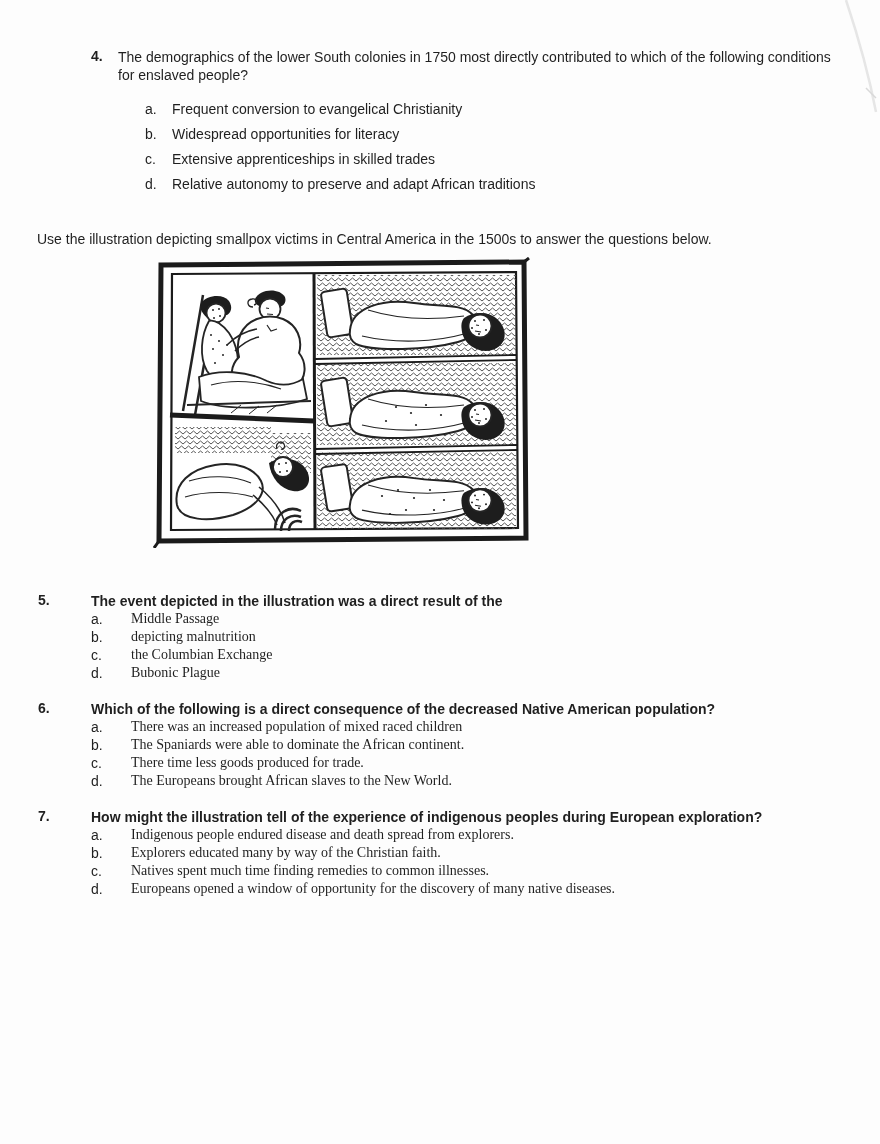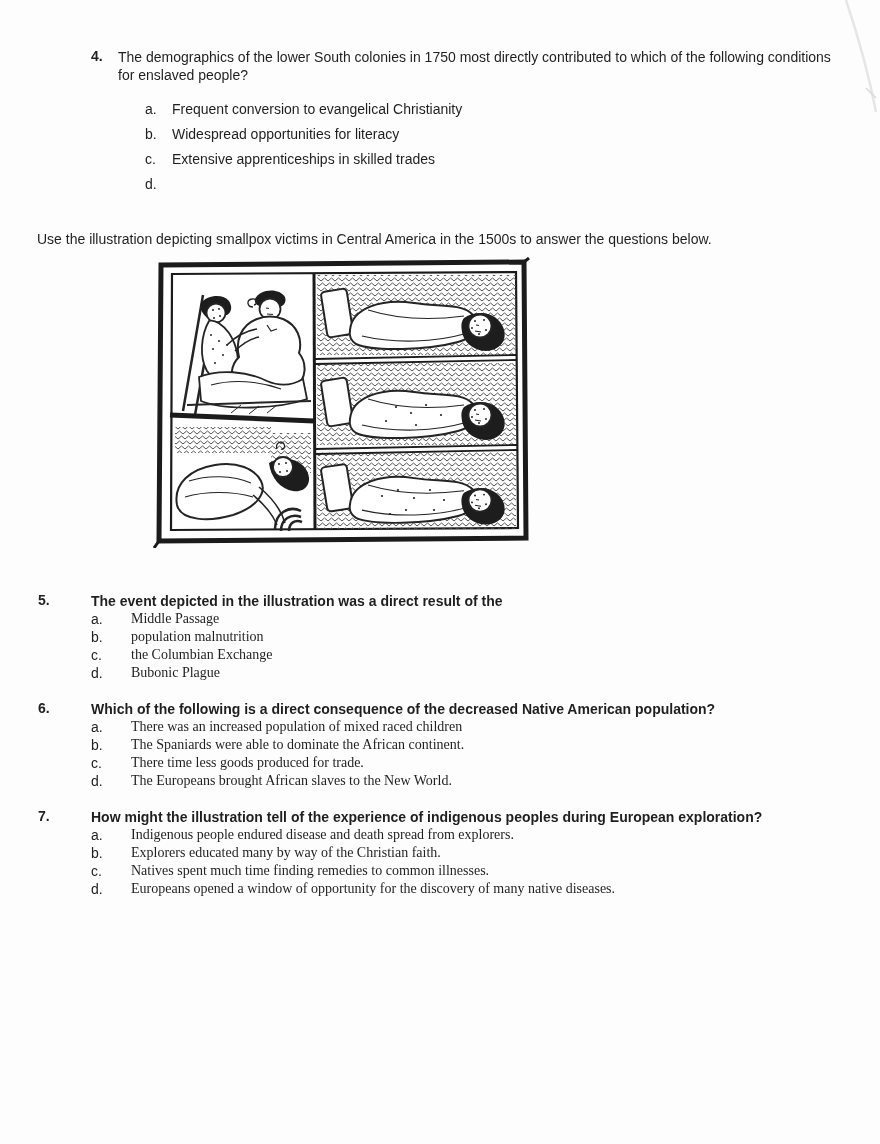--- a/index.html
+++ b/index.html
@@ -51,20 +51,21 @@
       <div class="opt">
         <span class="letter">b.</span>
         <span class="otext">Widespread opportunities for literacy</span>
       </div>
       <div class="opt">
         <span class="letter">c.</span>
         <span class="otext">Extensive apprenticeships in skilled trades</span>
       </div>
       <div class="opt">
         <span class="letter">d.</span>
+        <span class="otext">Relative autonomy to preserve and adapt African traditions</span>
       </div>
     </div>
   </div>
 
   <div id="instruction" class="abs">Use the illustration depicting smallpox victims in Central America in the 1500s to answer the questions below.</div>
 
   <svg id="illustration" class="abs" viewBox="0 0 378 291" role="img" aria-label="Black-and-white Florentine Codex style illustration of smallpox victims in Central America: a healer tends a spotted patient at top left, and several afflicted figures lie on woven reed mats inside a hand-drawn double frame.">
     <defs>
       <pattern id="mat" width="14" height="10" patternUnits="userSpaceOnUse">
         <path d="M0 4 l3.5 -3 l3.5 3 l3.5 -3 l3.5 3" stroke="#555" stroke-width="1" fill="none"></path>
@@ -178,21 +179,21 @@
   <div id="q5" class="abs q-tight">
     <span class="qnum">5.</span>
     <div class="qtext">The event depicted in the illustration was a direct result of the</div>
     <div class="opts">
       <div class="opt">
         <span class="letter">a.</span>
         <span class="otext">Middle Passage</span>
       </div>
       <div class="opt">
         <span class="letter">b.</span>
-        <span class="otext">population malnutrition</span>
+        <span class="otext">depicting malnutrition</span>
       </div>
       <div class="opt">
         <span class="letter">c.</span>
         <span class="otext">the Columbian Exchange</span>
       </div>
       <div class="opt">
         <span class="letter">d.</span>
         <span class="otext">Bubonic Plague</span>
       </div>
     </div>

